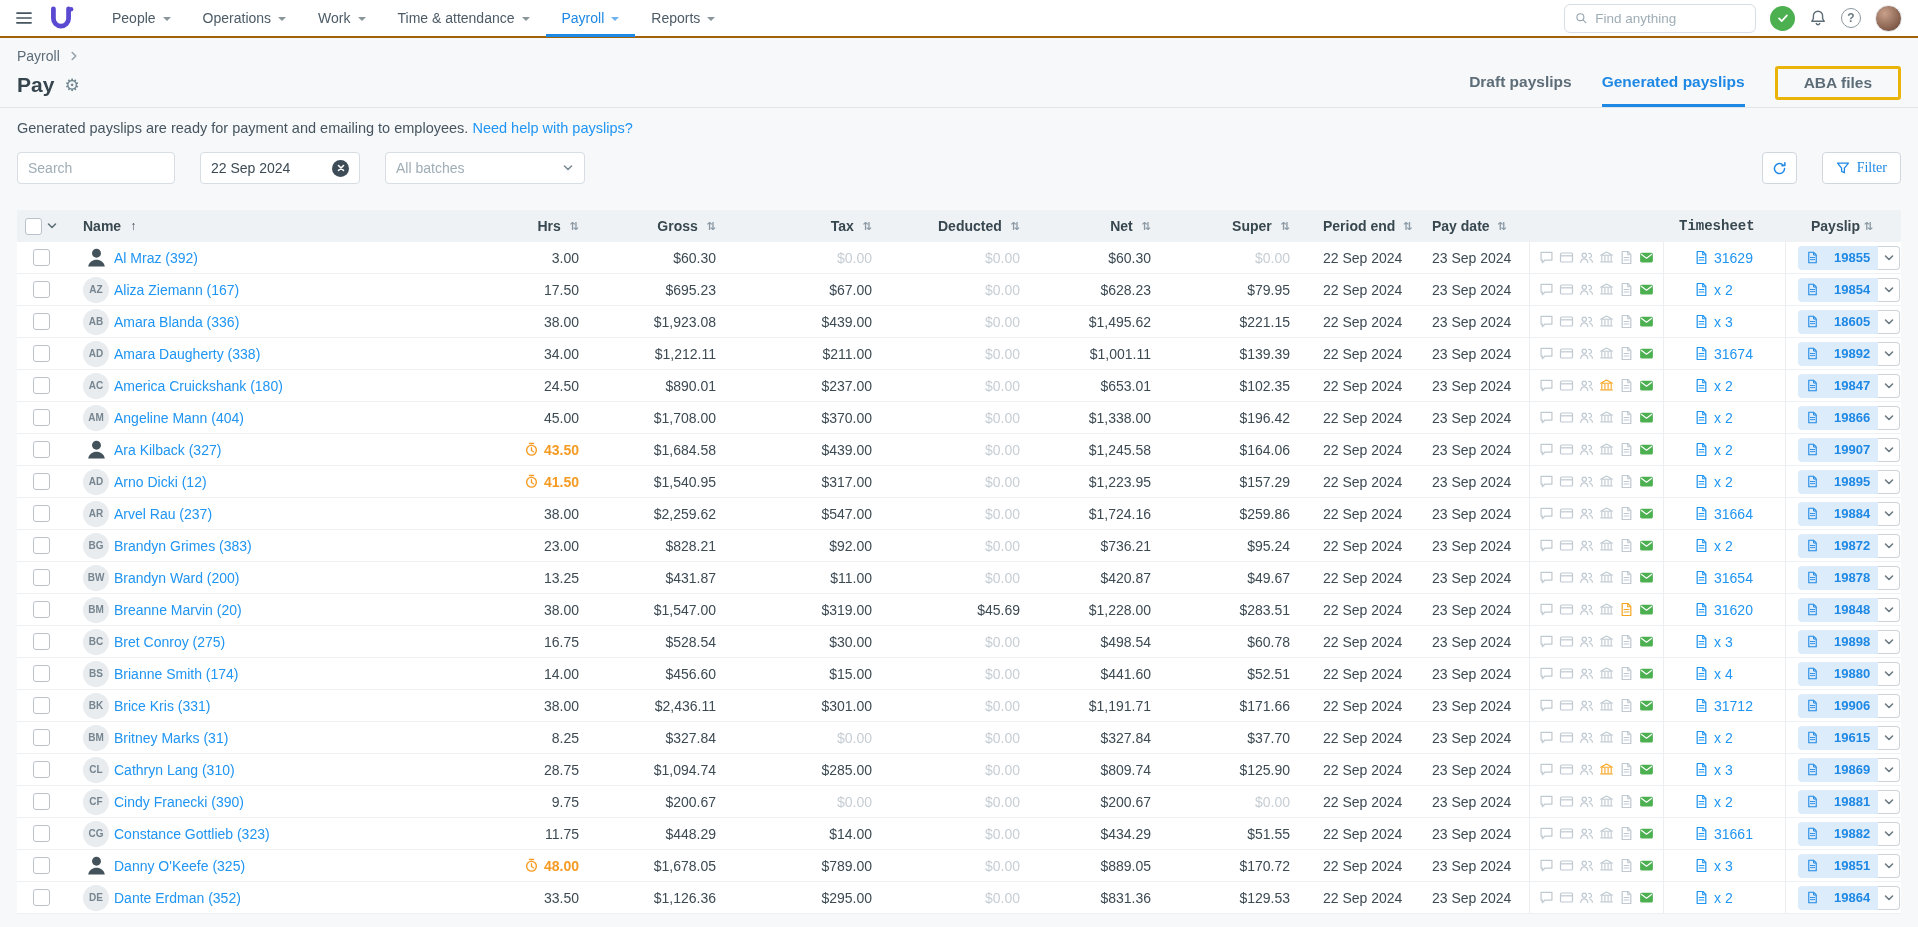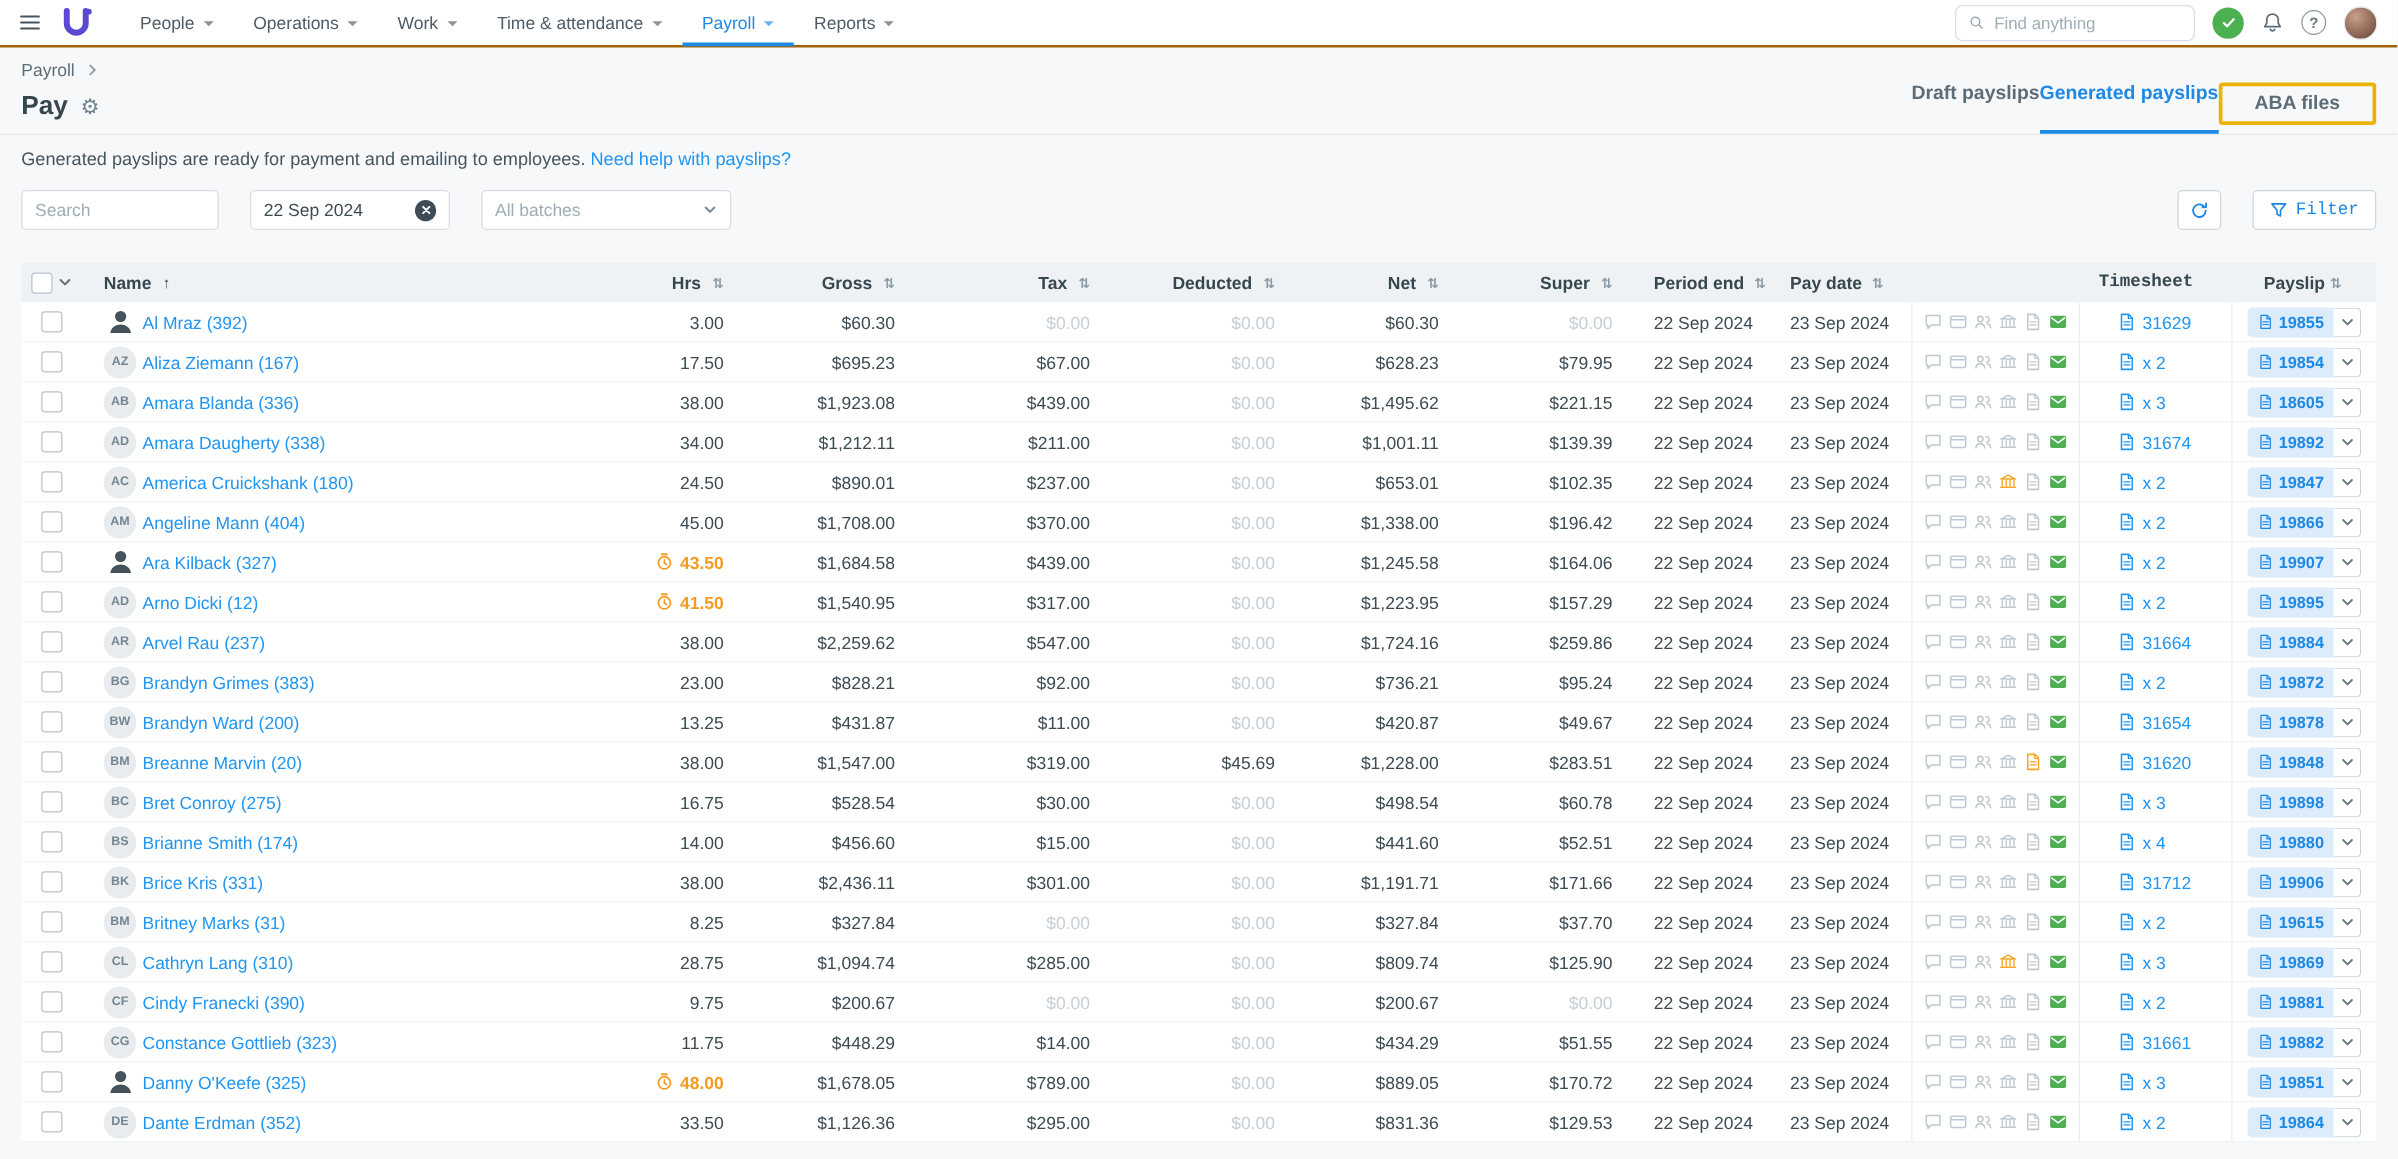--- a/index.html
+++ b/index.html
@@ -1,19 +1,19 @@
 <!DOCTYPE html>
 <html><head>
 <meta charset="utf-8">
 <style>
   * { margin:0; padding:0; box-sizing:border-box; }
   html,body { width:1918px; height:927px; overflow:hidden; }
   body { font-family:"Liberation Sans","DejaVu Sans",sans-serif; background:#f7f8fa; color:#3c4a53; }
   a { text-decoration:none; cursor:pointer; }
-  button { font-family:Liberation Mono, monospace; cursor:pointer; }
+  button { font-family:Liberation Serif, serif; cursor:pointer; }
   svg { display:block; }
   .ic12{width:12px;height:12px} .ic14{width:14px;height:14px} .ic15{width:15px;height:15px}
   .ic16{width:16px;height:16px} .ic18{width:18px;height:18px} .ic26{width:26px;height:26px}
 
   
   .navbar { height:38px; background:#fff; border-bottom:2px solid #a16207; display:flex; align-items:center; padding:0 16px; }
   .burger { background:none; border:none; color:#46555f; margin-right:16px; display:flex; align-items:center; }
   .logo { color:#5a4ad1; margin-right:22px; display:flex; align-items:center; }
   .nav-items { display:flex; height:38px; }
   .nav-item { display:flex; align-items:center; gap:7px; padding:3px 16px 0; height:100%; font-size:14px; color:#4c5b66; cursor:pointer; border-bottom:3px solid transparent; }
@@ -29,21 +29,21 @@
   .user-avatar { width:27px; height:27px; border-radius:50%; background:radial-gradient(circle at 35% 30%, #c9a08a, #7d5846 75%); border:1px solid #e2e6ea; cursor:pointer; }
 
   
   .page-head { padding:10px 17px 0; border-bottom:1px solid #e2e6ea; }
   .breadcrumb { display:flex; align-items:center; gap:8px; font-size:14px; color:#5d6d78; }
   .crumb-sep { color:#93a1aa; }
   .head-row { display:flex; align-items:flex-end; justify-content:space-between; margin-top:2px; }
   .title-wrap { display:flex; align-items:center; gap:10px; margin-bottom:10px; }
   .page-title { font-size:21px; font-weight:700; color:#36454e; }
   .gear { font-size:17px; color:#6f8691; cursor:pointer; line-height:1; }
-  .tabs { display:flex; }
+  .tabs { display:flex; align-items:flex-end; gap:30px; }
   .tab { font-size:15.5px; font-weight:700; color:#5d6d78; padding-bottom:16px; cursor:pointer; white-space:nowrap; }
   .tab.active { color:#1e88e5; padding-bottom:13px; border-bottom:3px solid #1e88e5; }
   .tab.annotated { border:3px solid #eab308; border-radius:3px; padding:5px 26px; margin-bottom:7px; }
 
   
   .content { padding:0 17px; }
   .info-line { margin-top:12px; font-size:14.5px; color:#46555f; }
   .info-line a { color:#2095f2; }
 
   .filter-row { margin-top:16px; display:flex; align-items:center; gap:25px; }
@@ -83,21 +83,21 @@
   .row .c-icons, .row .c-ts, .row .c-pay { border-left:1px solid #ebeef1; height:100%; }
   .ric { width:15px; height:15px; color:#bfc9d1; }
   .ric.alert { color:#f5a623; }
   .ric.mail { color:#4caf50; }
   .c-ts { display:flex; align-items:center; gap:5px; padding-left:30px; }
   .c-ts-h { padding-left:16px;font-family:Liberation Mono, monospace; }
   .ts-ic { width:15px; height:15px; color:#2095f2; }
   .blue-link { color:#2095f2; }
   .c-pay { display:flex; align-items:center; padding-left:12px; }
   .c-pay-h { padding-left:26px; display:flex; align-items:center; }
-  .pill { height:24px; background:#dcecfb; border-radius:4px 0 0 4px; display:flex; align-items:center; gap:4px; padding:0 8px; color:#1e88e5; font-size:13px; font-weight:700; cursor:pointer; }
+  .pill { height:24px; background:#dcecfb; border-radius:4px 0 0 4px; display:flex; align-items:center; gap:15px; padding:0 8px; color:#1e88e5; font-size:13px; font-weight:700; cursor:pointer; }
   .pill-ic { width:13px; height:13px; color:#1e88e5; }
   .pill-dd { height:24px; width:22px; background:#fff; border:1px solid #ccd4da; border-left:none; border-radius:0 4px 4px 0; display:flex; align-items:center; justify-content:center; color:#6b7a84; cursor:pointer; }
 </style>
 </head>
 <body>
 
 <svg width="0" height="0" style="position:absolute">
   <defs>
     <symbol id="i-chev" viewBox="0 0 12 12">
         <path d="M2.5 4l3.5 3.5L9.5 4" fill="none" stroke="currentColor" stroke-width="1.6" stroke-linecap="round" stroke-linejoin="round"></path>

